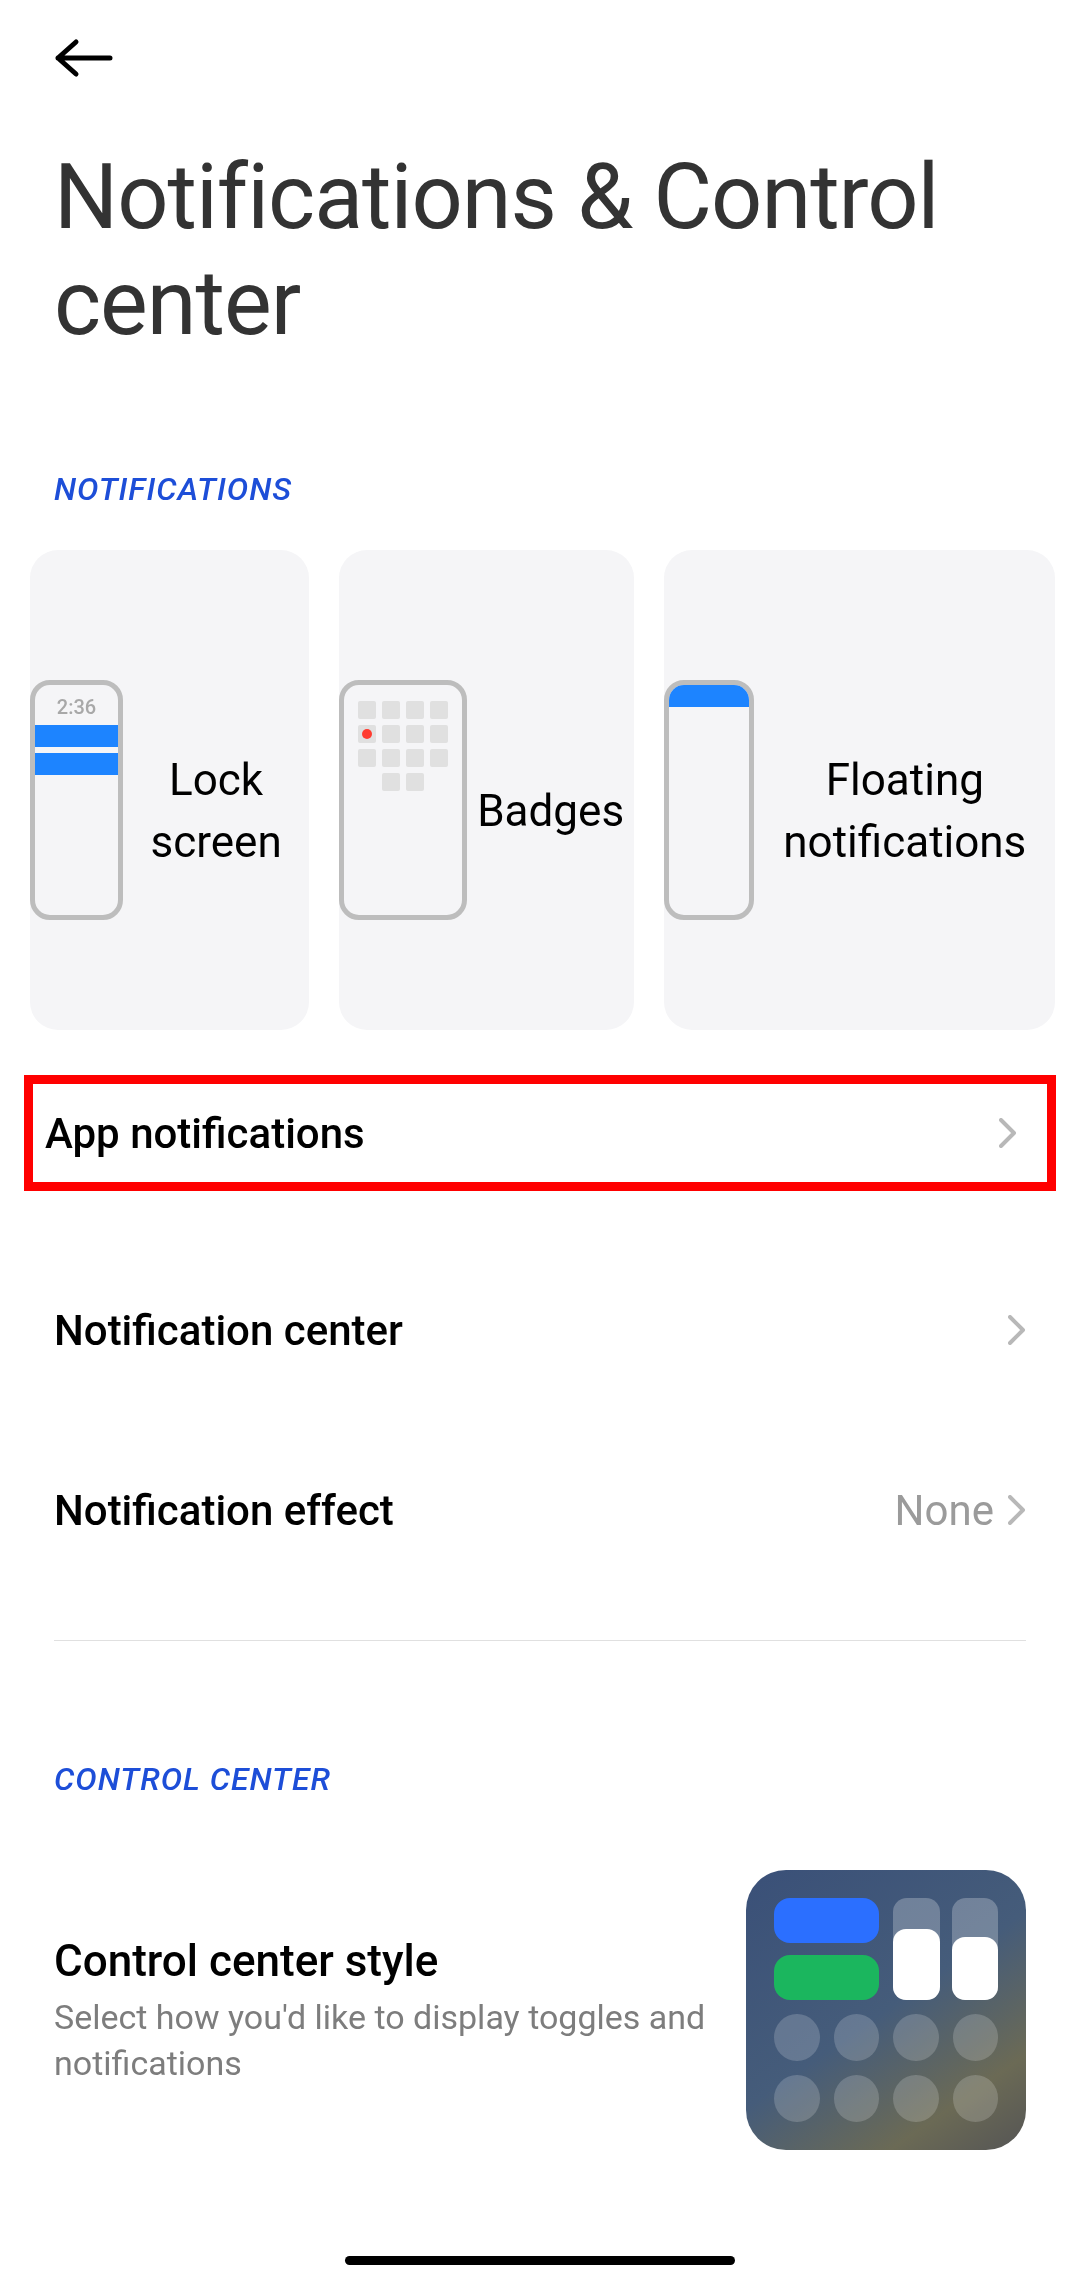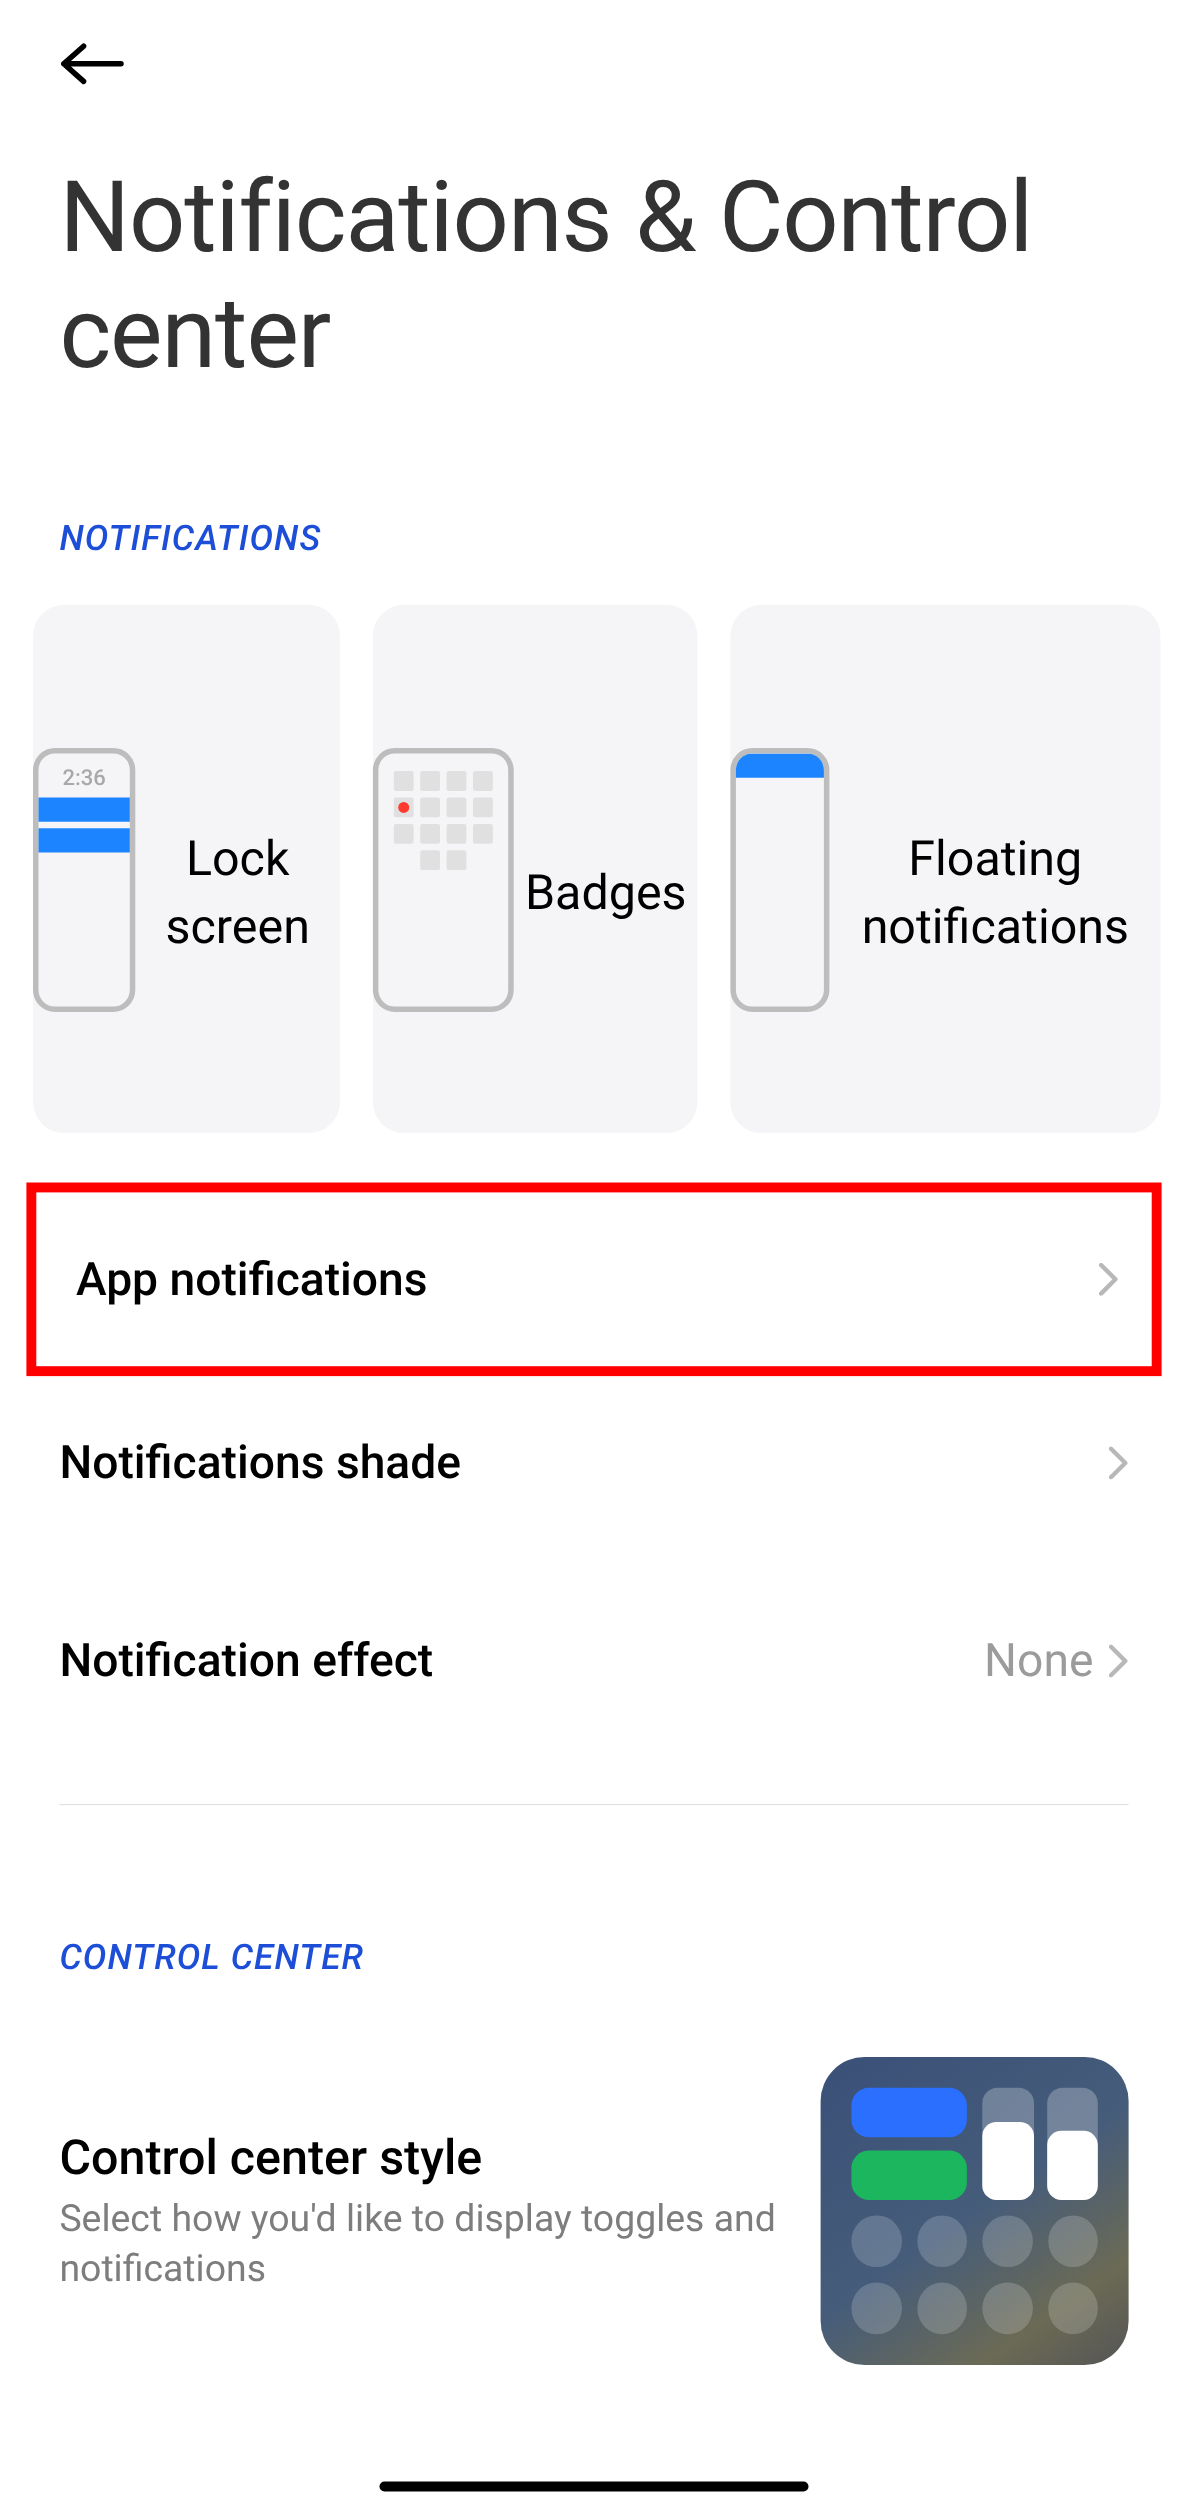--- a/index.html
+++ b/index.html
@@ -120,26 +120,26 @@
       margin-top: 24px;
       text-align: center;
       line-height: 1.4;
       padding: 0 10px;
     }
     .highlight-row {
       position: absolute;
       top: 1075px;
       left: 24px;
       right: 24px;
-      height: 176px;
+      height: 116px;
       border: 9px solid #ff0000;
       display: flex;
       align-items: center;
       justify-content: space-between;
-      padding: 0 30px 0 36px;
+      padding: 0 30px 0 12px;
       cursor: pointer;
     }
     .list-row {
       position: absolute;
       left: 54px;
       right: 54px;
       display: flex;
       align-items: center;
       justify-content: space-between;
       cursor: pointer;
@@ -327,21 +327,21 @@
 </div>
 
 <div class="highlight-row">
   <span class="row-label">App notifications</span>
   <svg class="chevron-right" viewBox="0 0 18 30">
     <path d="M2 2 L15 15 L2 28" stroke="#b8b8b8" stroke-width="4" fill="none" stroke-linecap="round" stroke-linejoin="round"></path>
   </svg>
 </div>
 
 <div class="list-row row-shade">
-  <span class="row-label">Notifications shade</span>
+  <span class="row-label">Notification center</span>
   <svg class="chevron-right" viewBox="0 0 18 30">
     <path d="M2 2 L15 15 L2 28" stroke="#b8b8b8" stroke-width="4" fill="none" stroke-linecap="round" stroke-linejoin="round"></path>
   </svg>
 </div>
 
 <div class="list-row row-effect">
   <span class="row-label">Notification effect</span>
   <div class="row-right">
     <span class="row-value">None</span>
     <svg class="chevron-right" viewBox="0 0 18 30">

